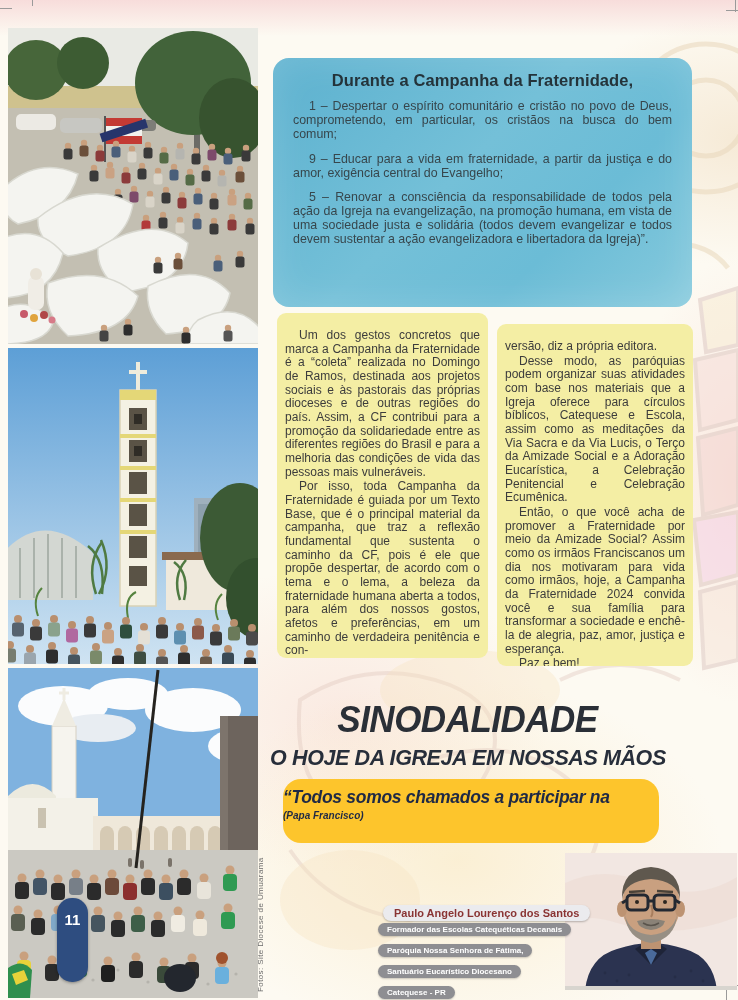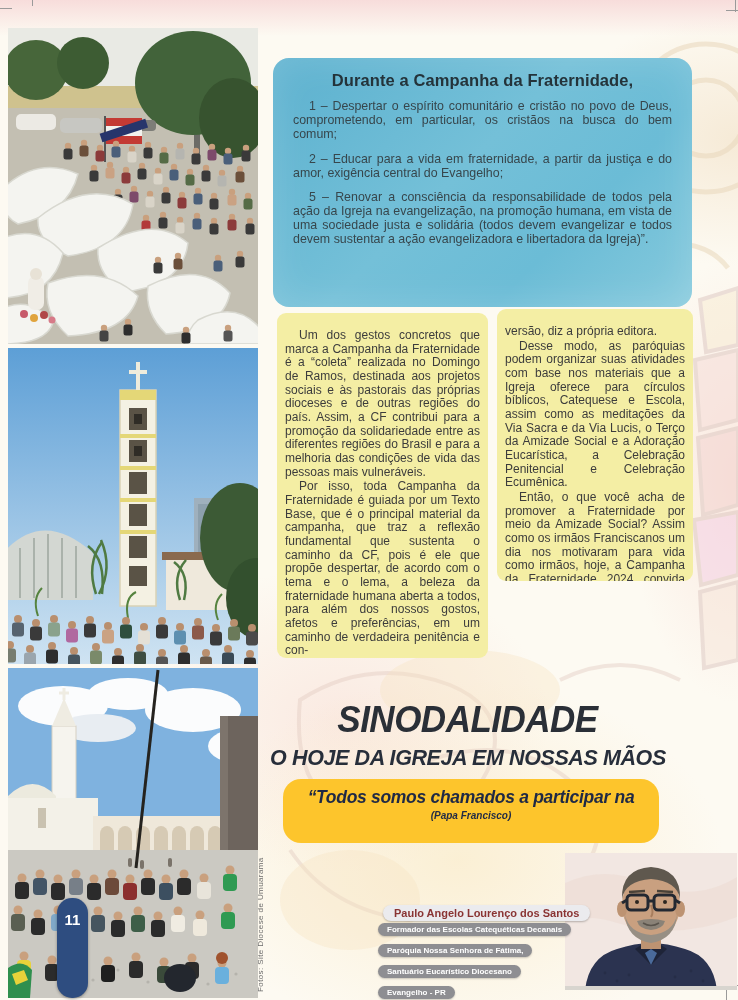--- a/index.html
+++ b/index.html
@@ -17,21 +17,21 @@
   .bg-decor{position:absolute;left:0;top:0;pointer-events:none;}
   
   .crop{position:absolute;background:#9a9a9a;}
   
   .photo{position:absolute;overflow:hidden;background:#ddd;}
   .photo svg{display:block;}
   #photo1{left:8px;top:28px;width:250px;height:316px;}
   #photo2{left:8px;top:348px;width:250px;height:316px;}
   #photo3{left:8px;top:668px;width:250px;height:330px;}
   .page-pill{
-    position:absolute;left:57px;top:898px;width:31px;height:100px;
+    position:absolute;left:57px;top:898px;width:31px;height:84px;
     background:#2e4d80;border-radius:15px;color:#fff;font-weight:bold;
     font-size:15px;text-align:center;padding-top:13px;box-sizing:border-box;
     z-index:5;box-shadow:0 1px 3px rgba(0,0,0,.35);
   }
   .photo-credit{
     position:absolute;left:256px;top:842px;height:150px;z-index:4;
     writing-mode:vertical-rl;transform:rotate(180deg);
     font-size:8px;color:#6b6b6b;letter-spacing:.4px;white-space:nowrap;
   }
   
@@ -49,38 +49,38 @@
     margin:10px 0 0 0;font-size:12.4px;line-height:1.14;color:#37464c;
     text-align:justify;text-indent:16px;
   }
   
   .article-col{
     position:absolute;background:#f4eea4;border-radius:9px;box-sizing:border-box;
     padding:16px 8px;color:#3c3c3c;font-size:12px;line-height:1.14;text-align:justify;
     overflow:hidden;
   }
   #col-left{left:277px;top:313px;width:211px;height:345px;}
-  #col-right{left:497px;top:309px;width:196px;height:272px;}
+  #col-right{left:497px;top:324px;width:196px;height:342px;}
   .article-col p{margin:0;text-indent:14px;}
   .article-col p + p{margin-top:1px;}
   
   .sino-title{
     position:absolute;left:260px;top:700px;width:415px;text-align:center;
     font-size:35px;font-weight:bold;font-style:italic;color:#2a2f37;
     letter-spacing:-.5px;transform:scaleY(1.04);
   }
   .sino-subtitle{
     position:absolute;left:252px;top:746px;width:432px;text-align:center;
     font-size:21.5px;font-weight:bold;font-style:italic;color:#272e3a;
     letter-spacing:-.4px;
   }
   .quote-box{
     position:absolute;left:283px;top:779px;width:376px;height:64px;
     background:#fdc52c;border-radius:18px;box-sizing:border-box;
-    padding-top:9px;text-align:center;
+    padding-top:9px;text-align:left;
   }
   .quote-line{
     font-size:17.5px;font-weight:bold;font-style:italic;color:#1f2945;
     line-height:1.13;letter-spacing:-.3px;
   }
   .quote-attrib{
     margin-top:2px;font-size:10px;font-weight:bold;font-style:italic;color:#1f2945;
   }
   
   .portrait{position:absolute;left:565px;top:853px;width:172px;height:137px;overflow:hidden;}
@@ -450,21 +450,21 @@
 
   <div class="page-pill">11</div>
 
   <div class="photo-credit">Fotos: Site Diocese de Umuarama</div>
 
   <div class="intro-box">
     <div class="intro-title">
       <div>Durante a Campanha da Fraternidade,</div>
     </div>
     <p class="intro-item">1 – Despertar o espírito comunitário e cristão no povo de Deus, comprometendo, em particular, os cristãos na busca do bem comum;</p>
-    <p class="intro-item">2 – Educar para a vida em fraternidade, a partir da justiça e do amor, exigência central do Evangelho;</p>
+    <p class="intro-item">9 – Educar para a vida em fraternidade, a partir da justiça e do amor, exigência central do Evangelho;</p>
     <p class="intro-item">5 – Renovar a consciência da responsabilidade de todos pela ação da Igreja na evangelização, na promoção humana, em vista de uma sociedade justa e solidária (todos devem evangelizar e todos devem sustentar a ação evangelizadora e libertadora da Igreja)”.</p>
   </div>
 
   <div class="article-col" id="col-left">
     <p>Um dos gestos concretos que marca a Campanha da Fraternidade é a “coleta” realizada no Domingo de Ramos, destinada aos projetos sociais e às pastorais das próprias dioceses e de outras regiões do país. Assim, a CF contribui para a promoção da solidariedade entre as diferentes regiões do Brasil e para a melhoria das condições de vida das pessoas mais vulneráveis.</p>
     <p>Por isso, toda Campanha da Fraternidade é guiada por um Texto Base, que é o principal material da campanha, que traz a reflexão fundamental que sustenta o caminho da CF, pois é ele que propõe despertar, de acordo com o tema e o lema, a beleza da fraternidade humana aberta a todos, para além dos nossos gostos, afetos e preferências, em um caminho de verdadeira penitência e con-</p>
   </div>
   <div class="article-col" id="col-right">
     <p style="text-indent:0">versão, diz a própria editora.</p>
     <p>Desse modo, as paróquias podem organizar suas atividades com base nos materiais que a Igreja oferece para círculos bíblicos, Catequese e Escola, assim como as meditações da Via Sacra e da Via Lucis, o Terço da Amizade Social e a Adoração Eucarística, a Celebração Penitencial e Celebração Ecumênica.</p>
@@ -525,16 +525,16 @@
       <path d="M78 70 Q86 75 94 70" stroke="#5a544c" stroke-width="1.5" fill="none"></path>
       <rect x="0" y="133" width="172" height="4" fill="#d8d5cf"></rect>
     </svg>
   </div>
 
   <div class="name-badge">Paulo Angelo Lourenço dos Santos</div>
   <div class="roles">
     <div class="role-badge">Formador das Escolas Catequéticas Decanais</div>
     <div class="role-badge">Paróquia Nossa Senhora de Fátima,</div>
     <div class="role-badge">Santuário Eucarístico Diocesano</div>
-    <div class="role-badge">Evangelho - PR</div>
+    <div class="role-badge">Catequese - PR</div>
   </div>
 
 </div>
 
 </body></html>

